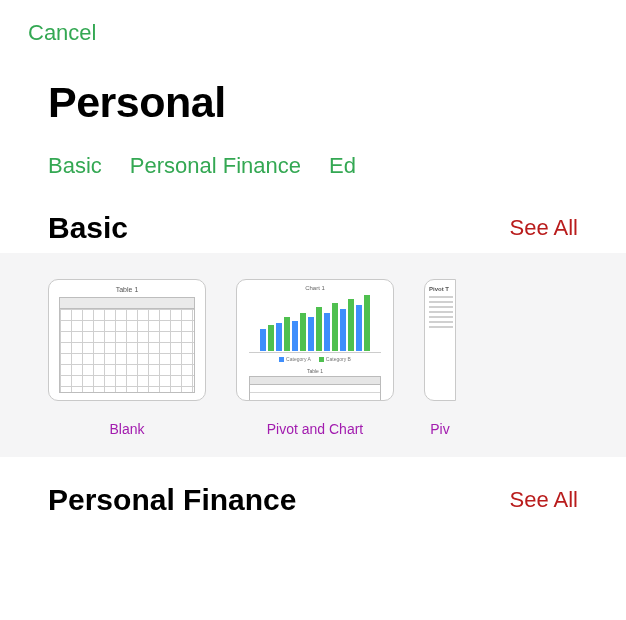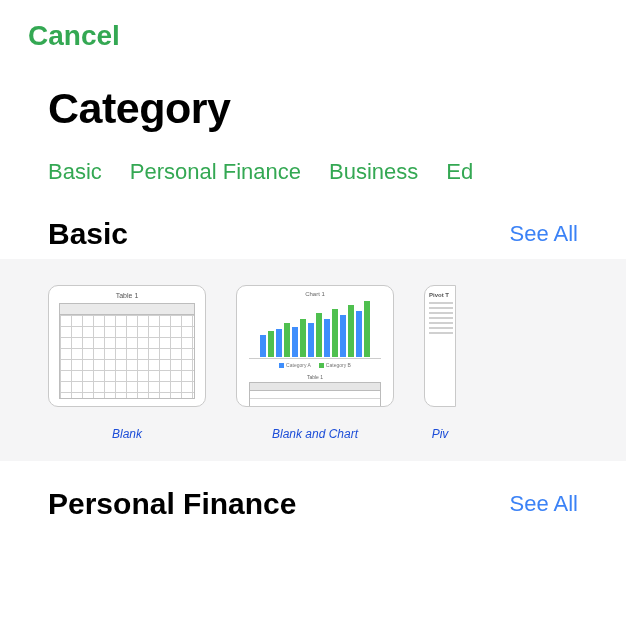--- a/index.html
+++ b/index.html
@@ -13,22 +13,22 @@
       width: 626px;
       height: 620px;
       overflow: hidden;
       position: relative;
     }
     .header-bar {
       padding: 20px 28px 0 28px;
     }
     .cancel-btn {
       color: #34a853;
-      font-size: 28px;
-      font-weight: 700;
+      font-size: 22px;
+      font-weight: 400;
       background: none;
       border: none;
       cursor: pointer;
     }
     .page-title {
       font-size: 43px;
       font-weight: 700;
       color: #000;
       padding: 32px 0 0 48px;
       letter-spacing: -0.5px;
@@ -53,21 +53,21 @@
       justify-content: space-between;
       align-items: center;
       padding: 0 48px 8px 48px;
     }
     .section-title {
       font-size: 30px;
       font-weight: 700;
       color: #000;
     }
     .see-all {
-      color: #3b82f6;
+      color: #b91c1c;
       font-size: 22px;
       font-weight: 400;
       background: none;
       border: none;
       cursor: pointer;
     }
     .template-row-wrapper {
       background: #f5f5f6;
       padding: 26px 0 20px 0;
       overflow: hidden;
@@ -89,24 +89,23 @@
       width: 158px;
       height: 122px;
       border-radius: 10px;
       background: #fff;
       border: 1px solid #c9c9c9;
       position: relative;
       overflow: hidden;
     }
     .template-label {
       margin-top: 20px;
-      font-size: 12px;
-      color: #1d4ed8;
-      text-align: center;
-      font-style: italic;
+      font-size: 14px;
+      color: #a21caf;
+      text-align: center;
     }
     
     .thumb-blank .tbl-title {
       text-align: center;
       font-size: 7px;
       color: #555;
       margin-top: 6px;
     }
     .thumb-blank .grid {
       margin: 4px 10px 0 10px;
@@ -236,26 +235,25 @@
       padding: 26px 48px 0 48px;
     }
   </style>
 </head>
 <body>
 
 <div class="header-bar">
   <button class="cancel-btn">Cancel</button>
 </div>
 
-<h1 class="page-title">Category</h1>
+<h1 class="page-title">Personal</h1>
 
 <div class="category-tabs">
   <span class="tab">Basic</span>
   <span class="tab">Personal Finance</span>
-  <span class="tab">Business</span>
   <span class="tab">Ed</span>
 </div>
 
 <div class="section">
   <div class="section-header">
     <div class="section-title">Basic</div>
     <button class="see-all">See All</button>
   </div>
 
   <div class="template-row-wrapper">
@@ -289,21 +287,21 @@
             <div class="bar b" style="height:46px"></div>
               <div class="bar g" style="height:56px"></div>
           </div>
           <div class="legend">
             <span><span class="sw" style="background:#3f8efc"></span>Category A</span>
             <span><span class="sw" style="background:#4fc04f"></span>Category B</span>
           </div>
           <div class="tbl-title2">Table 1</div>
           <div class="mini-table"></div>
         </div>
-        <div class="template-label">Blank and Chart</div>
+        <div class="template-label">Pivot and Chart</div>
       </div>
 
       <div class="template-card">
         <div class="thumb thumb-pivot">
           <div class="pv-title">Pivot T</div>
           <div class="pv-lines">
               <div></div>
               <div></div>
               <div></div>
               <div></div>

